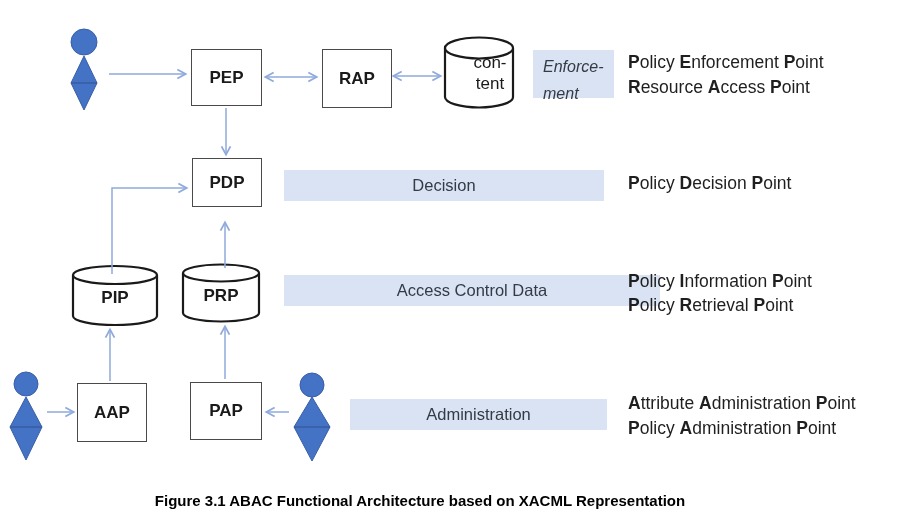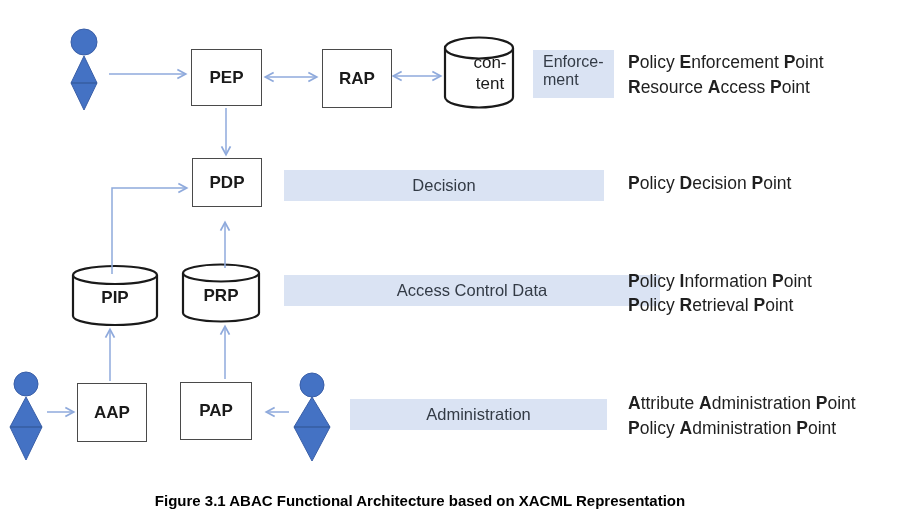--- a/index.html
+++ b/index.html
@@ -16,21 +16,21 @@
   .cyl-label{
     position:absolute;text-align:center;font-weight:700;font-size:17px;color:#1a1a1a;
   }
   .cyl-label.plain{font-weight:400;white-space:pre-line;line-height:21px;padding-left:11px;}
   .band{
     position:absolute;background:#dae3f3;color:#333b46;box-sizing:border-box;
     display:flex;align-items:center;justify-content:center;font-size:16.5px;
   }
   .band.wrap2{
     justify-content:flex-start;align-items:flex-start;
-    padding:3px 8px 0 10px;white-space:pre-line;line-height:18px;font-size:16px;
+    padding:3px 8px 0 10px;white-space:pre-line;line-height:27px;font-size:16px;font-style:italic;
   }
   .legend-block{position:absolute;left:628px;font-size:17.5px;line-height:25px;color:#1f1f1f;white-space:nowrap;}
   .legend-block.lh24{line-height:24px;}
   .caption{
     position:absolute;left:0;top:492px;width:840px;text-align:center;
     font-weight:700;font-size:15px;color:#000;
   }
 </style>
 </head>
 <body>
@@ -84,21 +84,21 @@
       <path d="M225,379 L225,327" marker-end="url(#ah)"></path>
       <path d="M47,412 L73,412" marker-end="url(#ah)"></path>
       <path d="M289,412 L267,412" marker-end="url(#ah)"></path>
     </g>
   </svg>
 
   <div class="node-box" style="left:191px;top:49px;width:71px;height:57px;">PEP</div>
   <div class="node-box" style="left:322px;top:49px;width:70px;height:59px;">RAP</div>
   <div class="node-box" style="left:192px;top:158px;width:70px;height:49px;">PDP</div>
   <div class="node-box" style="left:77px;top:383px;width:70px;height:59px;">AAP</div>
-  <div class="node-box" style="left:180px;top:382px;width:72px;height:58px;text-align:right;">PAP</div>
+  <div class="node-box" style="left:190px;top:382px;width:72px;height:58px;text-align:right;">PAP</div>
 
   <div class="cyl-label plain" style="left:445px;top:52px;width:68px;">con-
 tent</div>
   <div class="cyl-label" style="left:73px;top:288px;width:84px;">PIP</div>
   <div class="cyl-label" style="left:183px;top:286px;width:76px;">PRP</div>
 
   <div class="band wrap2" style="left:533px;top:50px;width:81px;height:48px;">Enforce-
 ment</div>
   <div class="band" style="left:284px;top:170px;width:320px;height:31px;">Decision</div>
   <div class="band" style="left:284px;top:275px;width:376px;height:31px;">Access Control Data</div>

